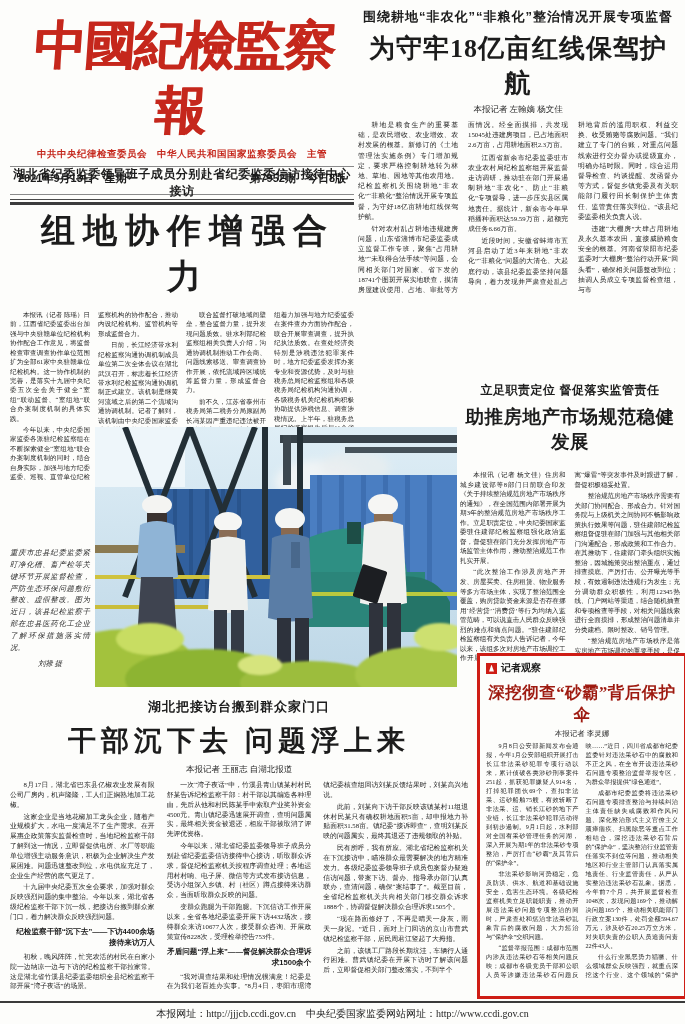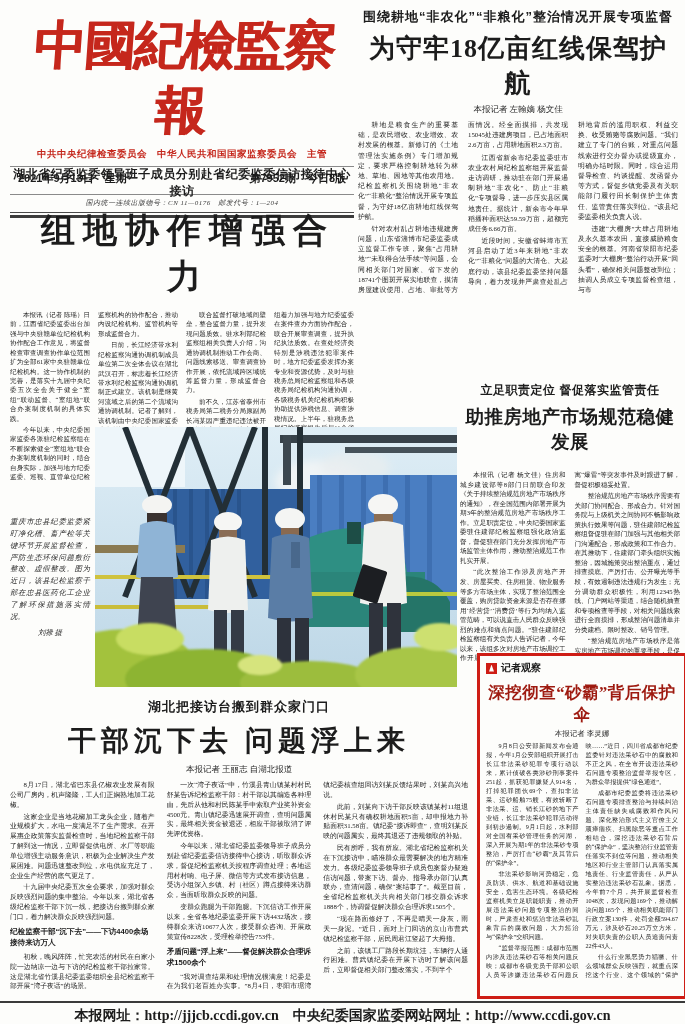--- a/index.html
+++ b/index.html
@@ -18,39 +18,39 @@
                padding:4px 8px 3px 8px;font-family:"Liberation Sans","DejaVu Sans",sans-serif;align-items:flex-end;}
   .mh-pub{font-size:7px;font-style:italic;text-align:center;color:#3e3e3e;margin-top:3px;letter-spacing:.5px;}
   .mh-bottom{margin-top:4px;border-top:1px solid #4a4a4a;border-bottom:3px solid #3c3c3c;height:2px;}
 
   
   .kicker{font-weight:bold;text-align:center;font-family:"Liberation Sans","DejaVu Sans",sans-serif;}
   .headline{font-weight:900;text-align:center;}
   .byline{text-align:center;font-size:8.5px;color:#2a2a2a;margin:3px 0;}
   .body{ text-align:justify;overflow:hidden;}
   .body p{margin:0 0 2px 0;text-indent:2em;}
-  .body p.subhead{text-indent:0;font-weight:bold;text-align:left;
+  .body p.subhead{text-indent:0;font-weight:bold;text-align:right;
                   font-family:"Liberation Sans","DejaVu Sans",sans-serif;
                   font-size:7.6px;margin:4px 0;}
 
   
   .art-farmland{left:358px;top:8px;width:320px;}
   .art-farmland .kicker{font-size:13px;letter-spacing:1px;}
   .art-farmland .headline{font-size:26px;letter-spacing:1px;margin:5px 0 2px 0;}
   .art-farmland .body{height:276px;column-count:3;column-gap:10px;font-size:6.8px;line-height:1.5;margin-top:4px;}
 
   
   .art-main{left:10px;top:166px;width:344px;}
   .art-main .kicker{font-size:12px;letter-spacing:.5px;}
   .art-main .headline{font-size:34px;letter-spacing:8px;margin:8px 0 10px 12px;
                       font-family:"Liberation Sans","DejaVu Sans",sans-serif;}
   .art-main .body{height:176px;column-count:4;column-gap:8px;font-size:6.5px;line-height:1.45;}
 
   
-  .photo-caption{left:10px;top:516px;width:80px;font-size:7.4px;line-height:1.6;font-style:italic;color:#2e2e2e;text-align:justify;}
+  .photo-caption{left:10px;top:547px;width:80px;font-size:7.4px;line-height:1.6;font-style:italic;color:#2e2e2e;text-align:justify;}
   .photo-credit{display:block;text-align:center;margin-top:4px;font-style:italic;}
   .photo-frame{left:95px;top:427px;width:362px;height:260px;}
 
   
   .art-realestate{left:460px;top:382px;width:220px;}
   .art-realestate .kicker{font-size:12px;letter-spacing:.5px;}
   .art-realestate .headline{font-size:18.5px;margin:5px 0 16px 0;letter-spacing:.5px;}
   .art-realestate .body{height:212px;column-count:2;column-gap:9px;font-size:6.6px;line-height:1.45;}
 
   
@@ -64,37 +64,36 @@
   .art-observer .body{height:238px;column-count:2;column-gap:7px;font-size:6.2px;line-height:1.45;margin-top:3px;}
 
   
   .art-visits{left:10px;top:698px;width:458px;}
   .art-visits .kicker{font-size:13px;letter-spacing:1px;}
   .art-visits .headline{font-size:28px;letter-spacing:5px;margin:6px 0 4px 0;}
   .art-visits .body{height:218px;column-count:3;column-gap:12px;font-size:6.8px;line-height:1.45;margin-top:4px;}
 
   
   .footer-rule{left:0;top:1001px;width:685px;border-top:2px solid #3a3a3a;}
-  .footer-text{left:0;top:1007px;width:685px;text-align:center;font-size:14px;font-weight:bold;}
+  .footer-text{left:0;top:1007px;width:685px;text-align:center;font-size:10px;font-weight:normal;}
 </style>
 </head>
 <body>
 
 <div class="page">
 
   <div class="abs masthead">
     <div class="mh-title">中國紀檢監察報</div>
     <div class="mh-super">中共中央纪律检查委员会　中华人民共和国国家监察委员会　主管</div>
     <div class="mh-rule"></div>
     <div class="mh-dateline">
       <span>2021年9月13日　星期一</span>
       <span>第7952期　今日8版</span>
     </div>
     <div class="mh-rule"></div>
-    <div class="mh-pub">国内统一连续出版物号：CN 11—0176　邮发代号：1—204</div>
     <div class="mh-bottom"></div>
   </div>
 
   <div class="abs art-farmland">
     <div class="kicker">围绕耕地“非农化”“非粮化”整治情况开展专项监督</div>
     <div class="headline">为守牢18亿亩红线保驾护航</div>
     <div class="byline">本报记者 左翰嫡 杨文佳</div>
     <div class="body">
         <p>耕地是粮食生产的重要基础，是农民增收、农业增效、农村发展的根基。新修订的《土地管理法实施条例》专门增加规定，要求严格控制耕地转为林地、草地、园地等其他农用地。纪检监察机关围绕耕地“非农化”“非粮化”整治情况开展专项监督，为守好18亿亩耕地红线保驾护航。</p>
         <p>针对农村乱占耕地违规建房问题，山东省淄博市纪委监委成立监督工作专班，聚焦“占用耕地”“未取得合法手续”等问题，会同相关部门对国家、省下发的18741个图斑开展实地联查，摸清房屋建设使用、占地、审批等方面情况。经全面摸排，共发现15045处违建房项目，已占地面积2.6万亩，占用耕地面积2.3万亩。</p>

